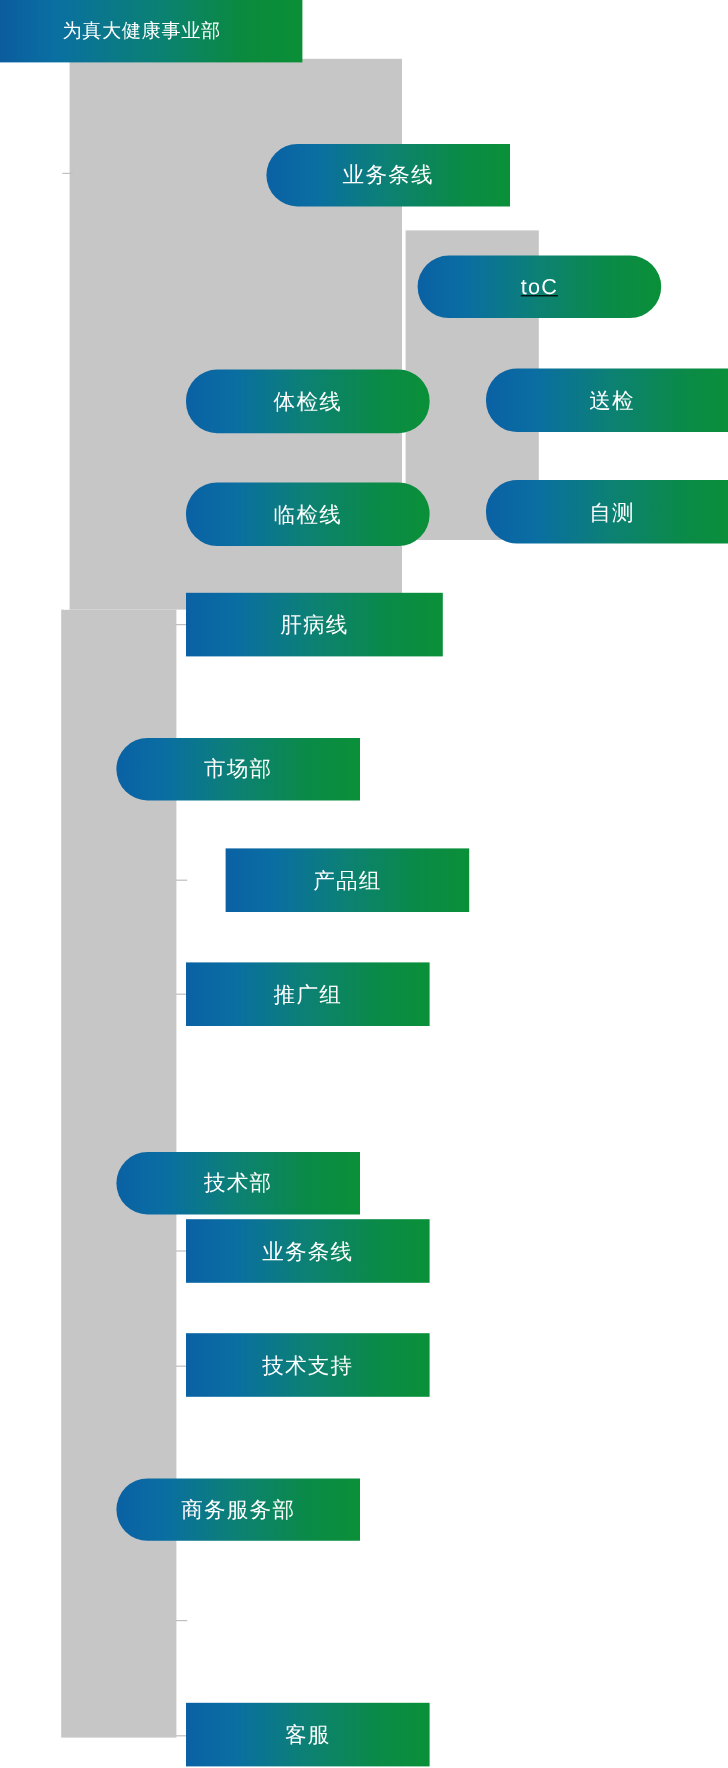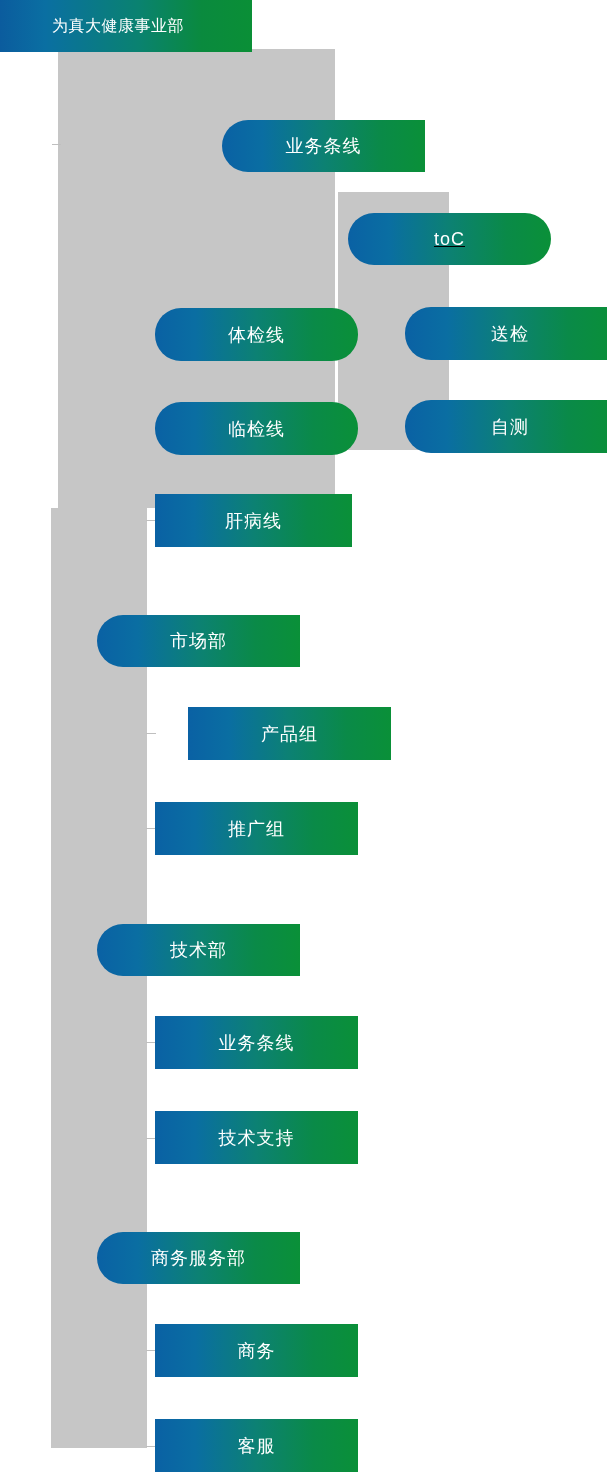--- a/index.html
+++ b/index.html
@@ -114,21 +114,21 @@
   </div>
 
   <div class="node pill" style="left:155px; top:308px; width:203px; height:53px;">
     <span class="label">体检线</span>
   </div>
 
   <div class="node pill" style="left:155px; top:402px; width:203px; height:53px;">
     <span class="label">临检线</span>
   </div>
 
-  <div class="node square" style="left:155px; top:494px; width:197px; height:53px;">
+  <div class="node square" style="left:155px; top:494px; width:214px; height:53px;">
     <span class="label">肝病线</span>
   </div>
 
   <div class="node left-round" style="left:405px; top:307px; width:210px; height:53px;">
     <span class="label">送检</span>
   </div>
 
   <div class="node left-round" style="left:405px; top:400px; width:210px; height:53px;">
     <span class="label">自测</span>
   </div>
@@ -138,37 +138,34 @@
   </div>
 
   <div class="node square" style="left:155px; top:707px; width:203px; height:53px;margin-left:33px;">
     <span class="label">产品组</span>
   </div>
 
   <div class="node square" style="left:155px; top:802px; width:203px; height:53px;">
     <span class="label">推广组</span>
   </div>
 
-  <div class="node left-round" style="left:97px; top:924px; width:203px; height:52px;">
+  <div class="node left-round" style="left:97px; top:960px; width:203px; height:52px;">
     <span class="label">技术部</span>
   </div>
 
   <div class="node square" style="left:155px; top:1016px; width:203px; height:53px;">
     <span class="label">业务条线</span>
   </div>
 
   <div class="node square" style="left:155px; top:1111px; width:203px; height:53px;">
     <span class="label">技术支持</span>
   </div>
 
   <div class="node left-round" style="left:97px; top:1232px; width:203px; height:52px;">
     <span class="label">商务服务部</span>
   </div>
 
-  <div class="node square" style="left:155px; top:1324px; width:203px; height:53px;">
-    <span class="label">商务</span>
-  </div>
 
   <div class="node square" style="left:155px; top:1419px; width:203px; height:53px;">
     <span class="label">客服</span>
   </div>
 
 </div>
 
 </body></html>

